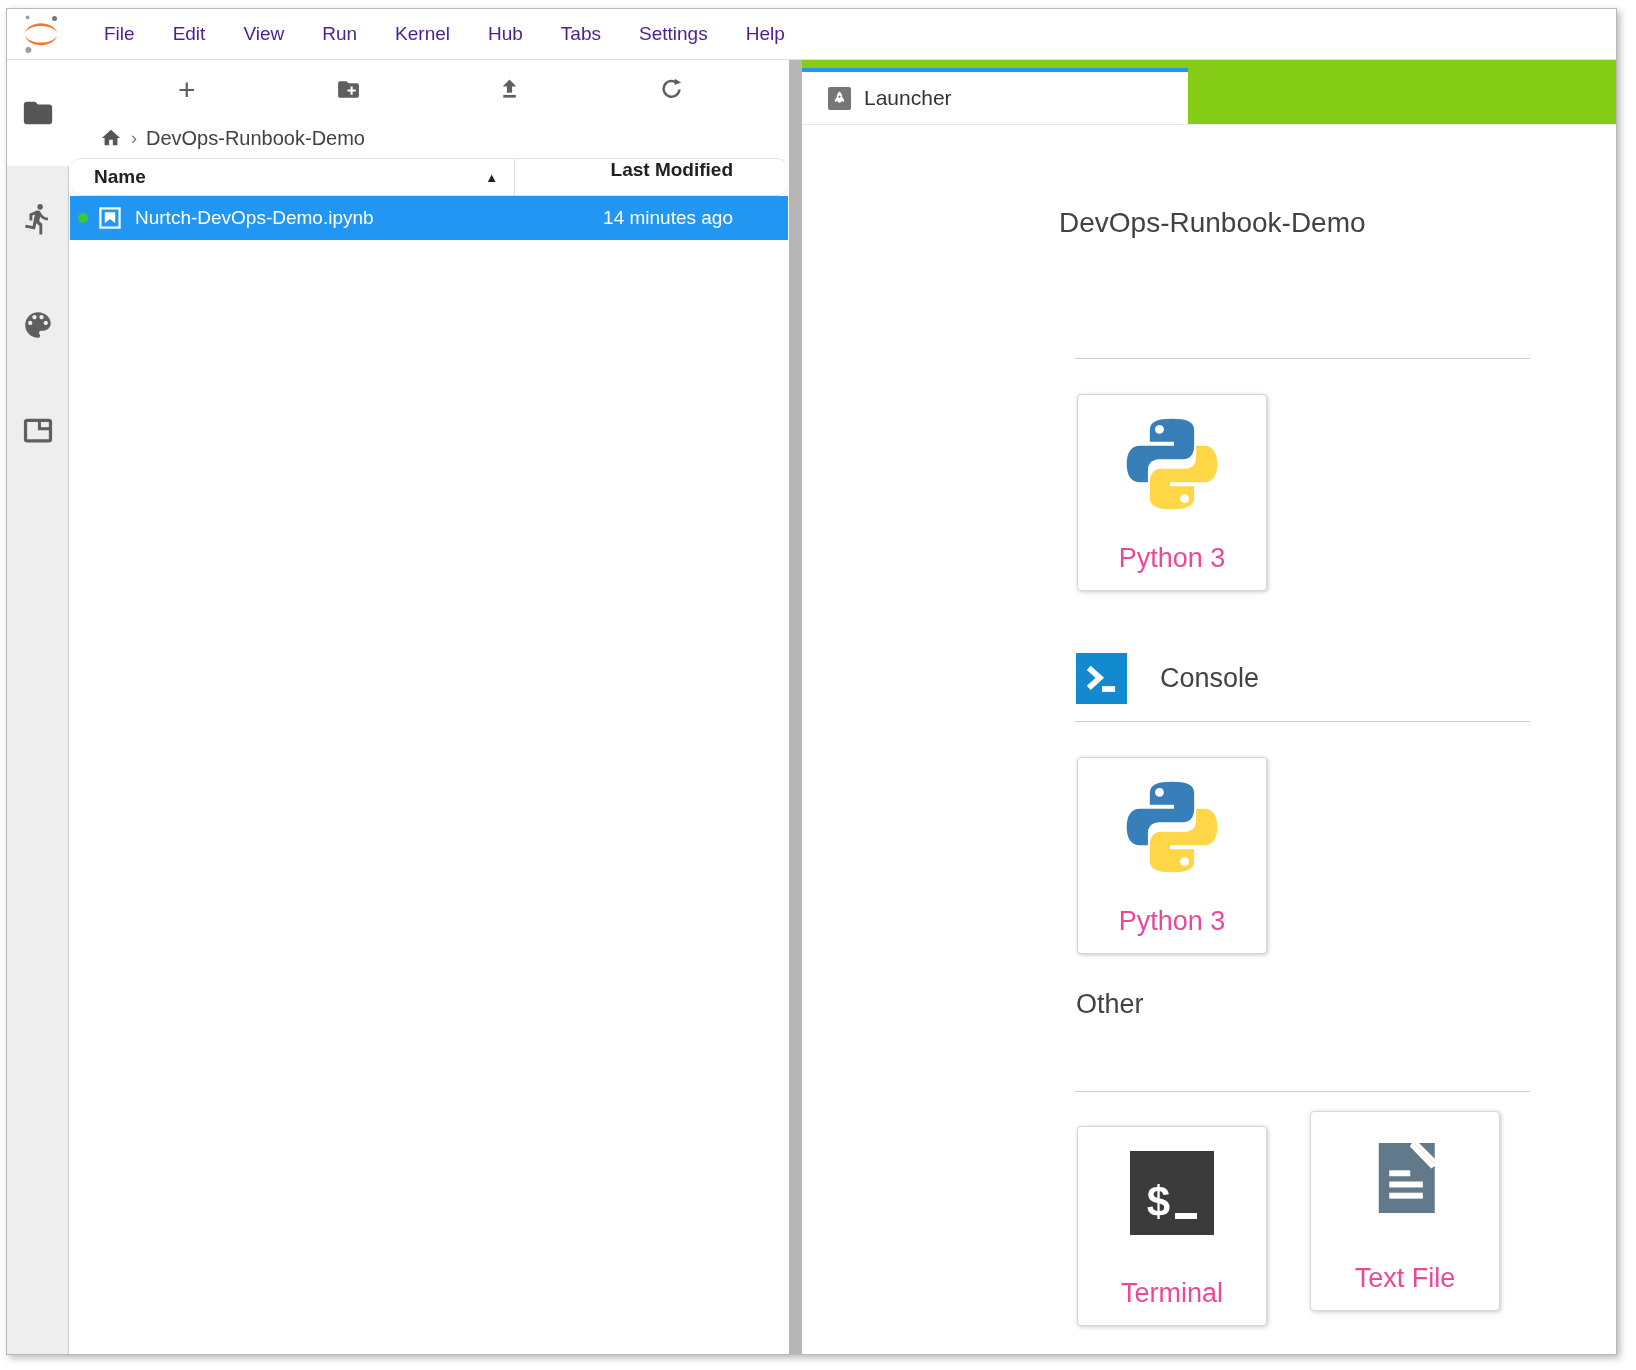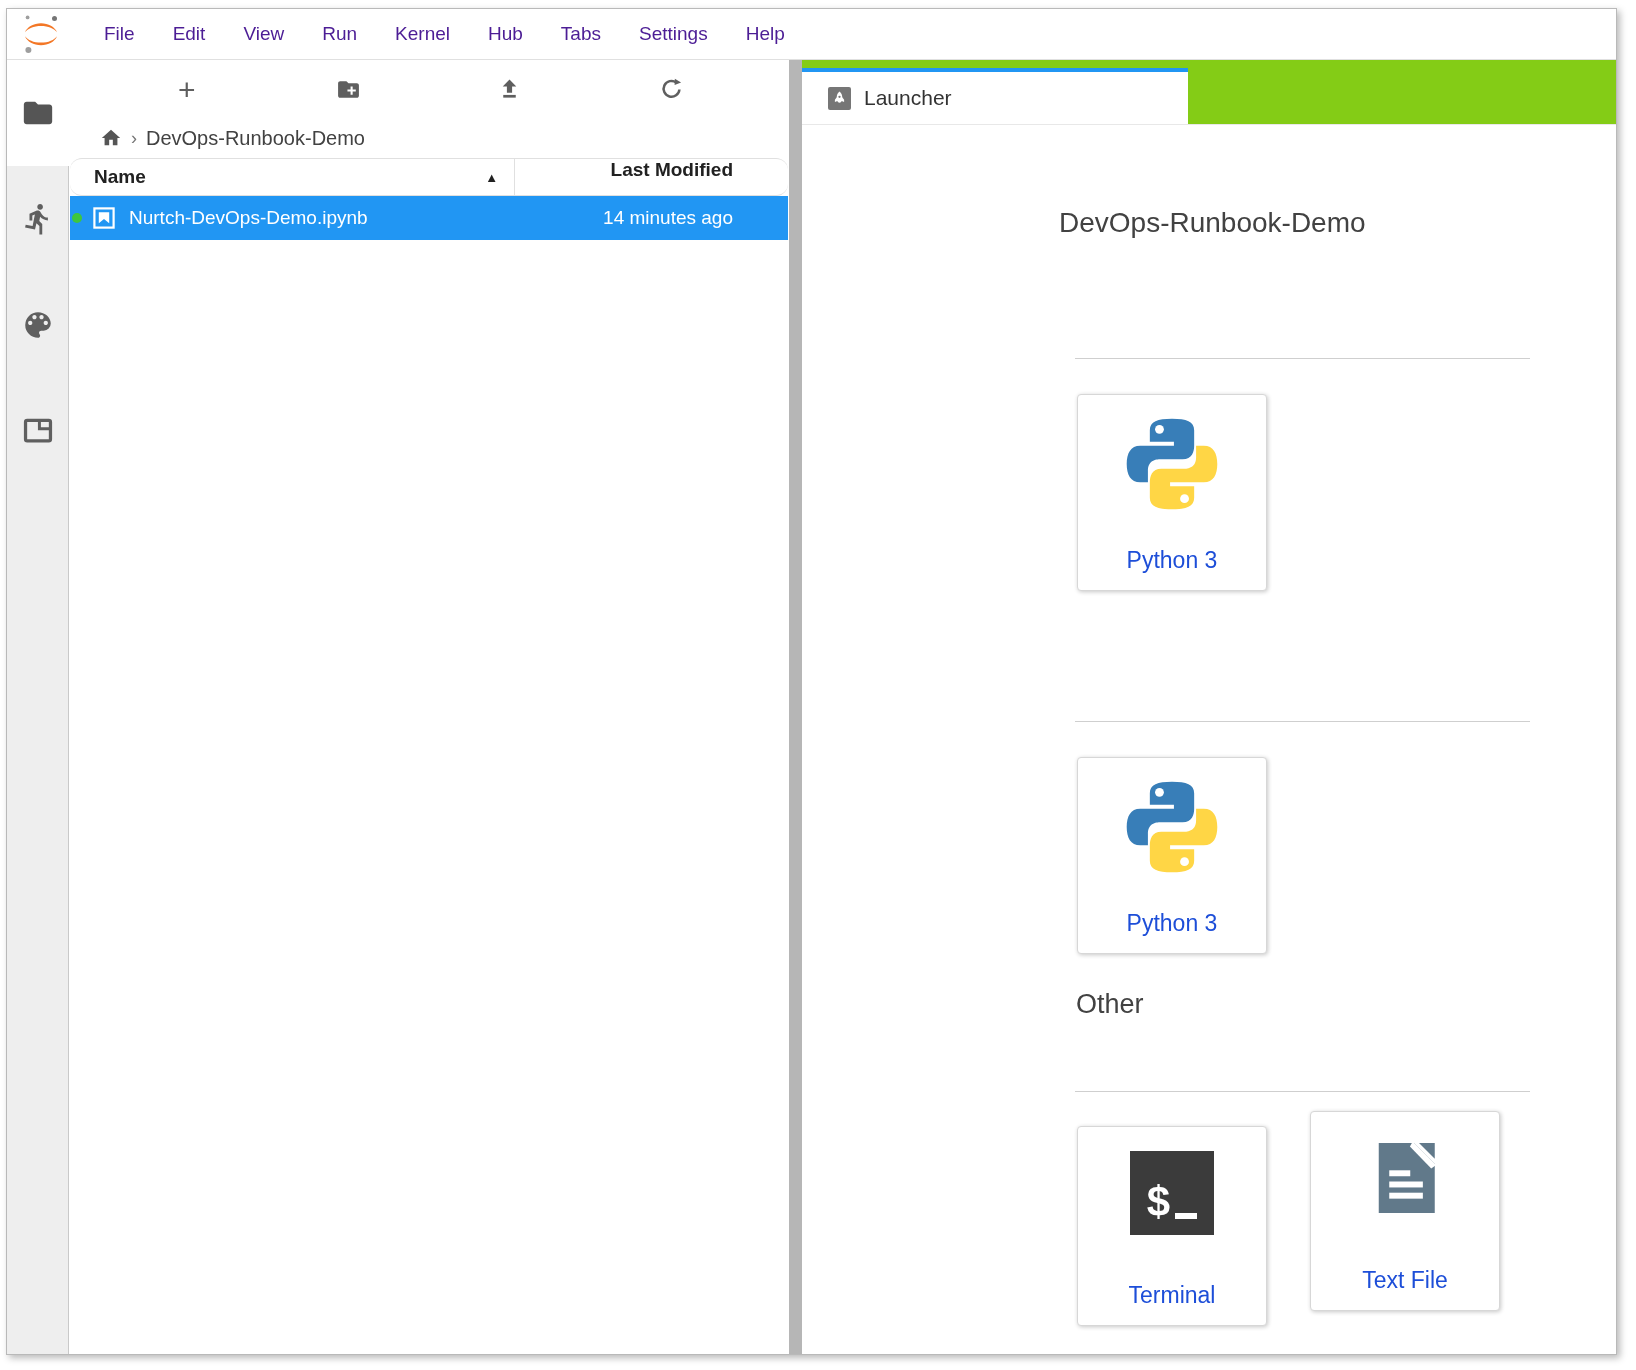--- a/index.html
+++ b/index.html
@@ -33,21 +33,21 @@
   .fb-breadcrumb svg { width:22px; height:22px; }
   .crumb-sep { margin:0 9px; color:#757575; font-size:18px; }
   .fb-header { height:38px; border-top:1px solid #e0e0e0; border-bottom:1px solid #e0e0e0;
                display:flex; align-items:flex-start; font-size:19px; font-weight:bold; color:#212121;border-radius:12px; }
   .col-name { flex:0 0 445px; padding-left:24px; display:flex; align-items:center; height:100%;
               border-right:1px solid #e0e0e0; }
   .sort-caret { margin-left:auto; margin-right:16px; font-size:13px; color:#212121; }
   .col-mod { flex:1; text-align:right; padding-right:55px; }
   .fb-row { height:44px; display:flex; align-items:center; font-size:19px; }
   .fb-row.selected { background:#2196f3; color:#fff; }
-  .row-name { flex:0 0 445px; display:flex; align-items:center; padding-left:2px; }
+  .row-name { flex:0 0 445px; display:flex; align-items:center; padding-left:8px; }
   .run-dot { width:10px; height:10px; border-radius:50%; background:#3ec63e; margin-right:10px; flex:0 0 auto; }
   .row-nb-icon { width:24px; height:24px; margin-right:13px; flex:0 0 auto; }
   .row-mod { flex:1; text-align:right; padding-right:55px; }
 
   
   .divider { position:absolute; left:782px; top:51px; bottom:0; width:13px; background:#b6b6b6; cursor:col-resize; }
 
   
   .launcher { position:absolute; left:795px; top:51px; right:0; bottom:0; }
   .tabbar { position:absolute; left:0; top:0; right:0; height:64px; background:#84cc16; }
@@ -60,21 +60,21 @@
   .launcher-body { position:absolute; left:0; top:64px; right:0; bottom:0; background:#fff;
                    border-top:1px solid #e8e8e8; overflow:hidden; }
   .lb-title { position:absolute; left:257px; top:82px; font-size:28px; color:#424242; }
   .section-head { position:absolute; display:flex; align-items:center; }
   .section-head .sec-icon { width:50px; height:48px; margin-right:33px; }
   .sec-label { font-size:27px; color:#424242; }
   .lb-hr { position:absolute; height:1px; background:#cfcfcf; width:455px; left:273px; }
   .card { position:absolute; width:190px; background:#fff; border:1px solid #d7d7d7; border-radius:4px;
           box-shadow:1px 1px 4px rgba(0,0,0,.22); display:flex; flex-direction:column; align-items:center;
           cursor:pointer; }
-  .card-label { font-size:23px; color:#1d4ed8; margin-top:auto; margin-bottom:16px; }
+  .card-label { font-size:27px; color:#ec4899; margin-top:auto; margin-bottom:16px; }
   .py-logo { width:106px; height:106px; margin-top:16px; }
   .term-icon { width:84px; height:84px; background:#3b3b3b; margin-top:24px; display:flex;
                align-items:flex-end; justify-content:center; padding-bottom:16px; }
   .term-dollar { color:#fff; font-size:42px; font-weight:bold; line-height:34px; }
   .term-underscore { display:inline-block; width:22px; height:6px; background:#fff; margin-left:5px; }
   .textfile-icon { width:84px; height:84px; margin-top:24px; }
   .console-sq { width:51px; height:51px; }
 </style>
 </head>
 <body>
@@ -203,20 +203,28 @@
       <div class="card" style="left:275px; top:269px; height:197px;">
         <svg class="py-logo" viewBox="0 0 110 110">
           <path fill="#387EB8" d="M55 8c-15 0-23 3-23 12v12h25v4H22C12 36 8 44 8 55s4 19 14 19h8V62c0-12 10-12 14-12h22c10 0 12-8 12-14V20C78 11 70 8 55 8z"></path>
           <circle cx="42" cy="19" r="4.6" fill="#fff"></circle>
           <path fill="#FFD645" d="M55 102c15 0 23-3 23-12V78H53v-4h35c10 0 14-8 14-19s-4-19-14-19h-8v12c0 12-10 12-14 12H44c-10 0-12 8-12 14v16c0 9 8 12 23 12z"></path>
           <circle cx="68" cy="91" r="4.6" fill="#fff"></circle>
         </svg>
         <span class="card-label">Python 3</span>
       </div>
 
+      <div class="section-head" style="left:274px; top:528px;">
+        <svg class="sec-icon console-sq" viewBox="0 0 24 24" style="width:51px;height:51px;">
+          <rect width="24" height="24" fill="#1389cf"></rect>
+          <path d="M6 7l5.2 4.7L6 16.4" stroke="#fff" stroke-width="2.7" fill="none"></path>
+          <rect x="12.2" y="15.6" width="6.2" height="2.7" fill="#fff"></rect>
+        </svg>
+        <span class="sec-label">Console</span>
+      </div>
       <div class="lb-hr" style="top:596px;"></div>
 
       <div class="card" style="left:275px; top:632px; height:197px;">
         <svg class="py-logo" viewBox="0 0 110 110">
           <path fill="#387EB8" d="M55 8c-15 0-23 3-23 12v12h25v4H22C12 36 8 44 8 55s4 19 14 19h8V62c0-12 10-12 14-12h22c10 0 12-8 12-14V20C78 11 70 8 55 8z"></path>
           <circle cx="42" cy="19" r="4.6" fill="#fff"></circle>
           <path fill="#FFD645" d="M55 102c15 0 23-3 23-12V78H53v-4h35c10 0 14-8 14-19s-4-19-14-19h-8v12c0 12-10 12-14 12H44c-10 0-12 8-12 14v16c0 9 8 12 23 12z"></path>
           <circle cx="68" cy="91" r="4.6" fill="#fff"></circle>
         </svg>
         <span class="card-label">Python 3</span>

